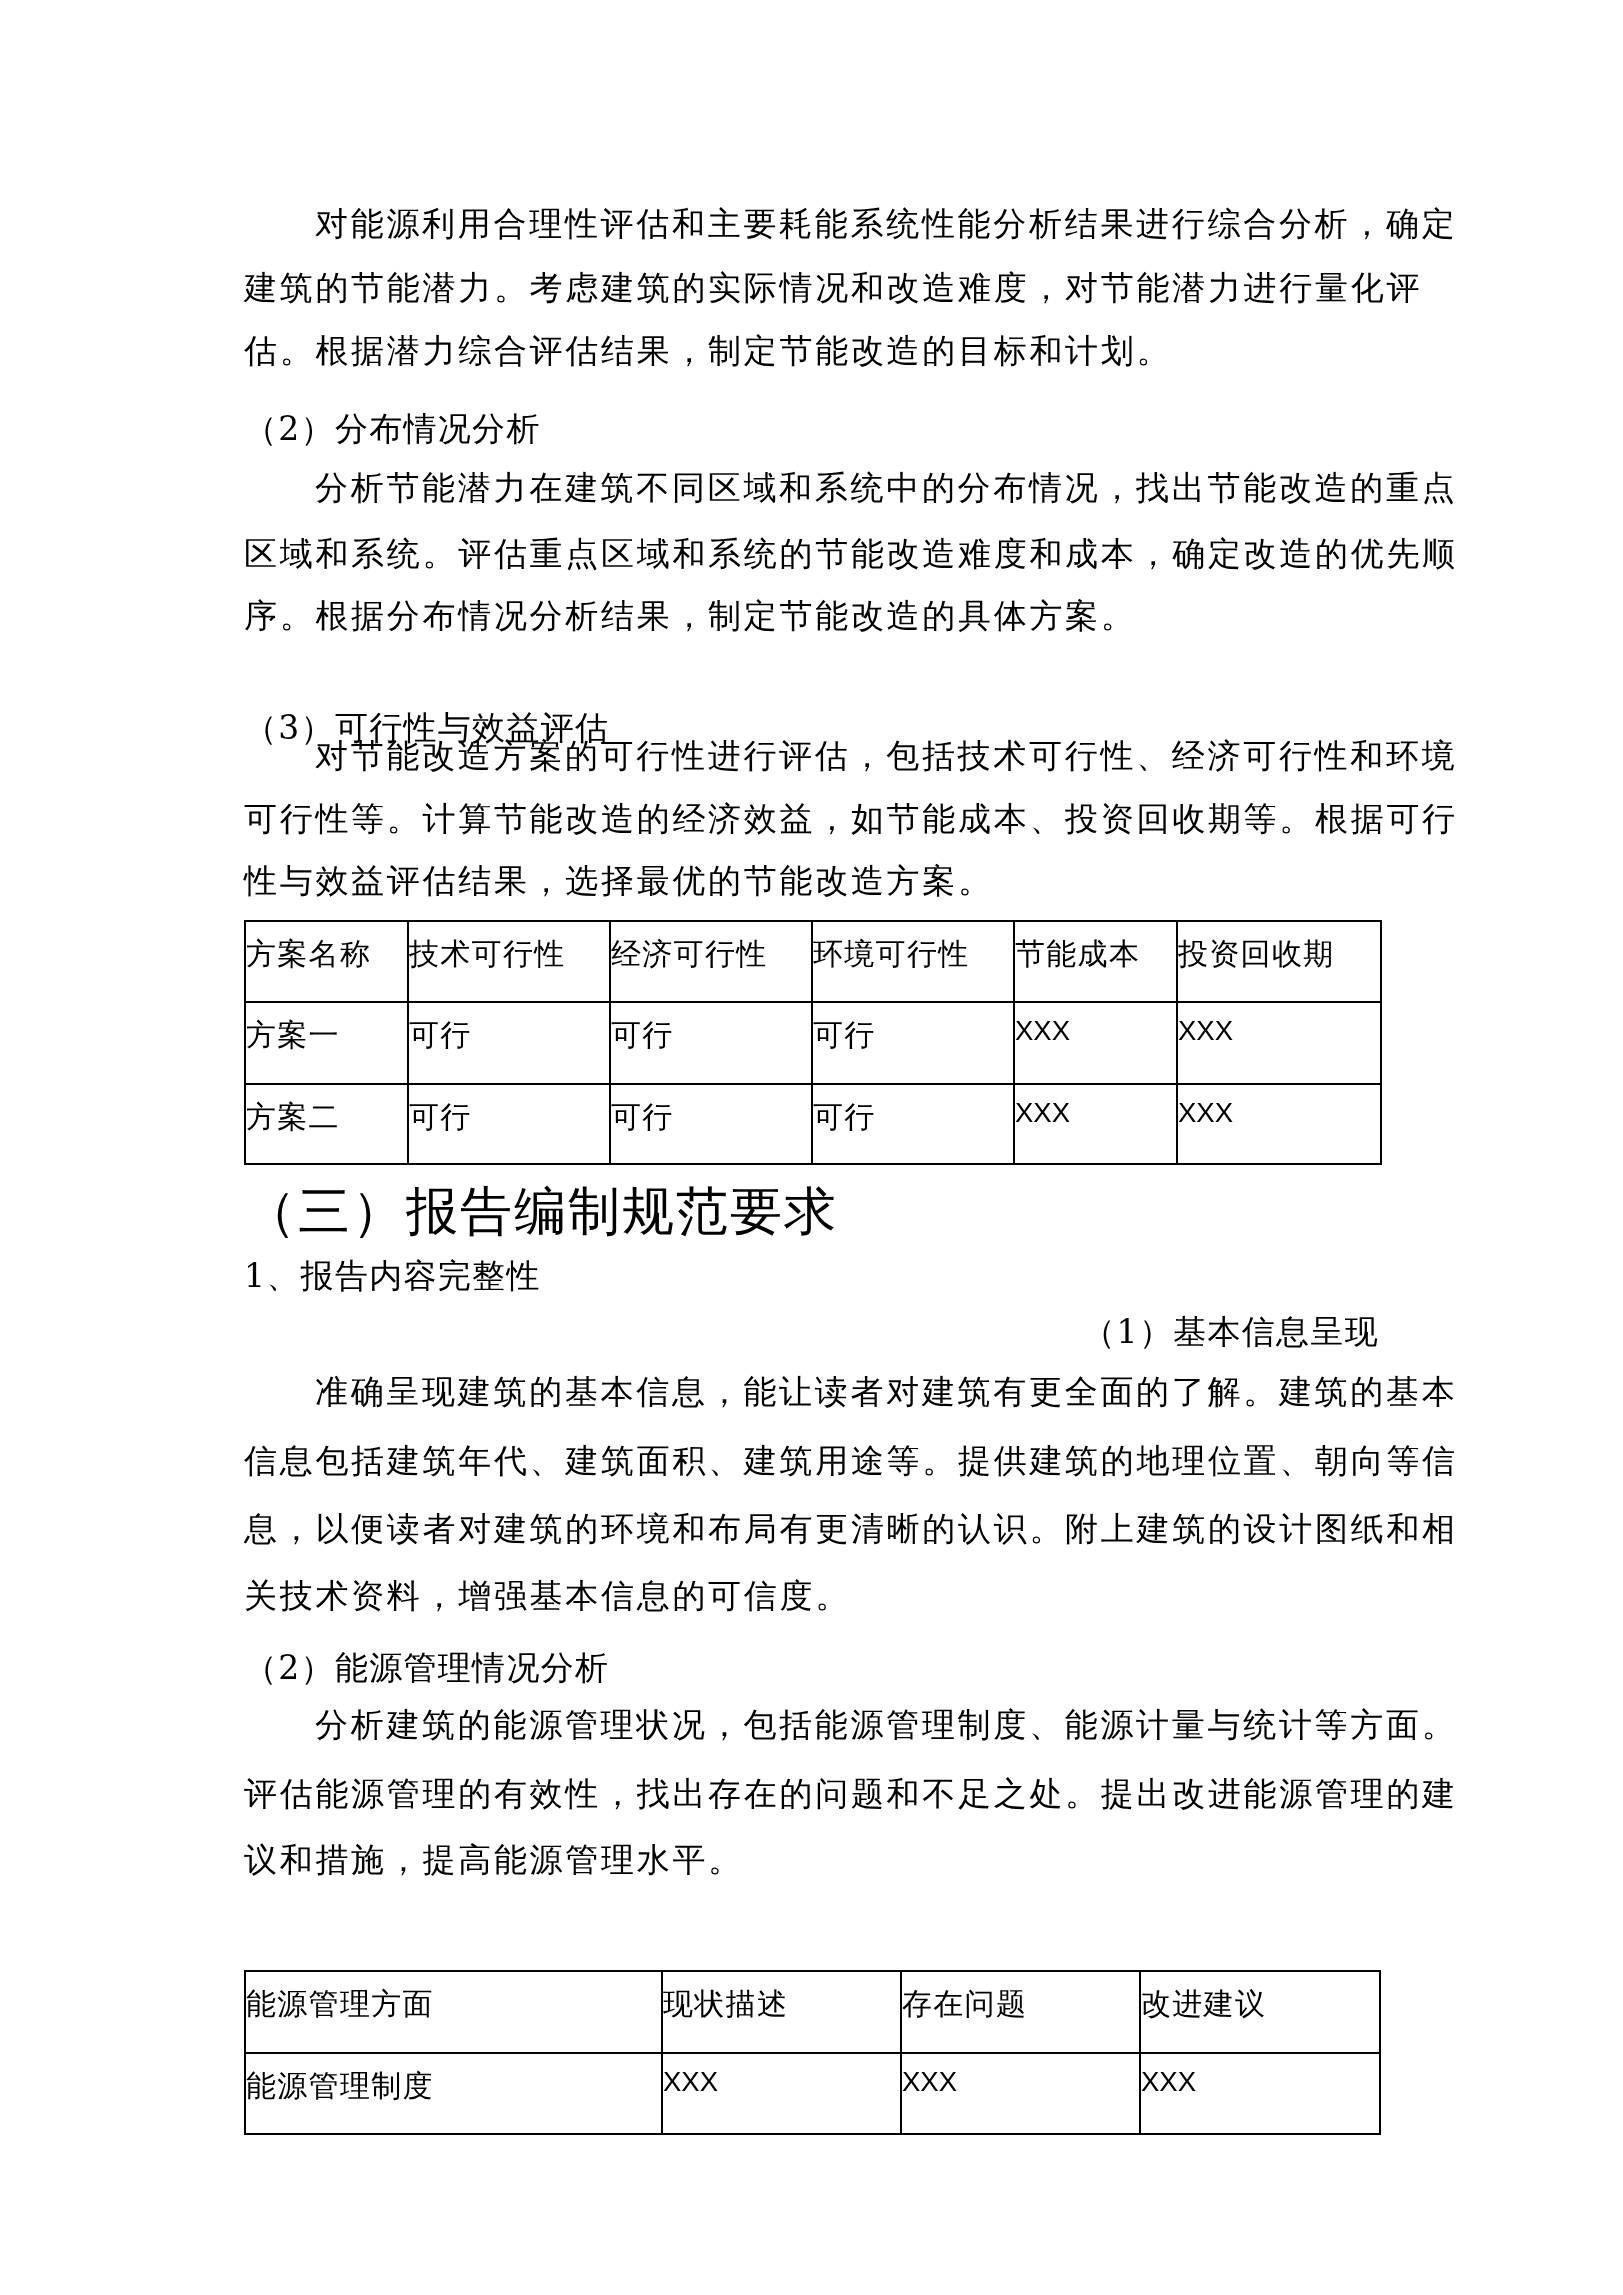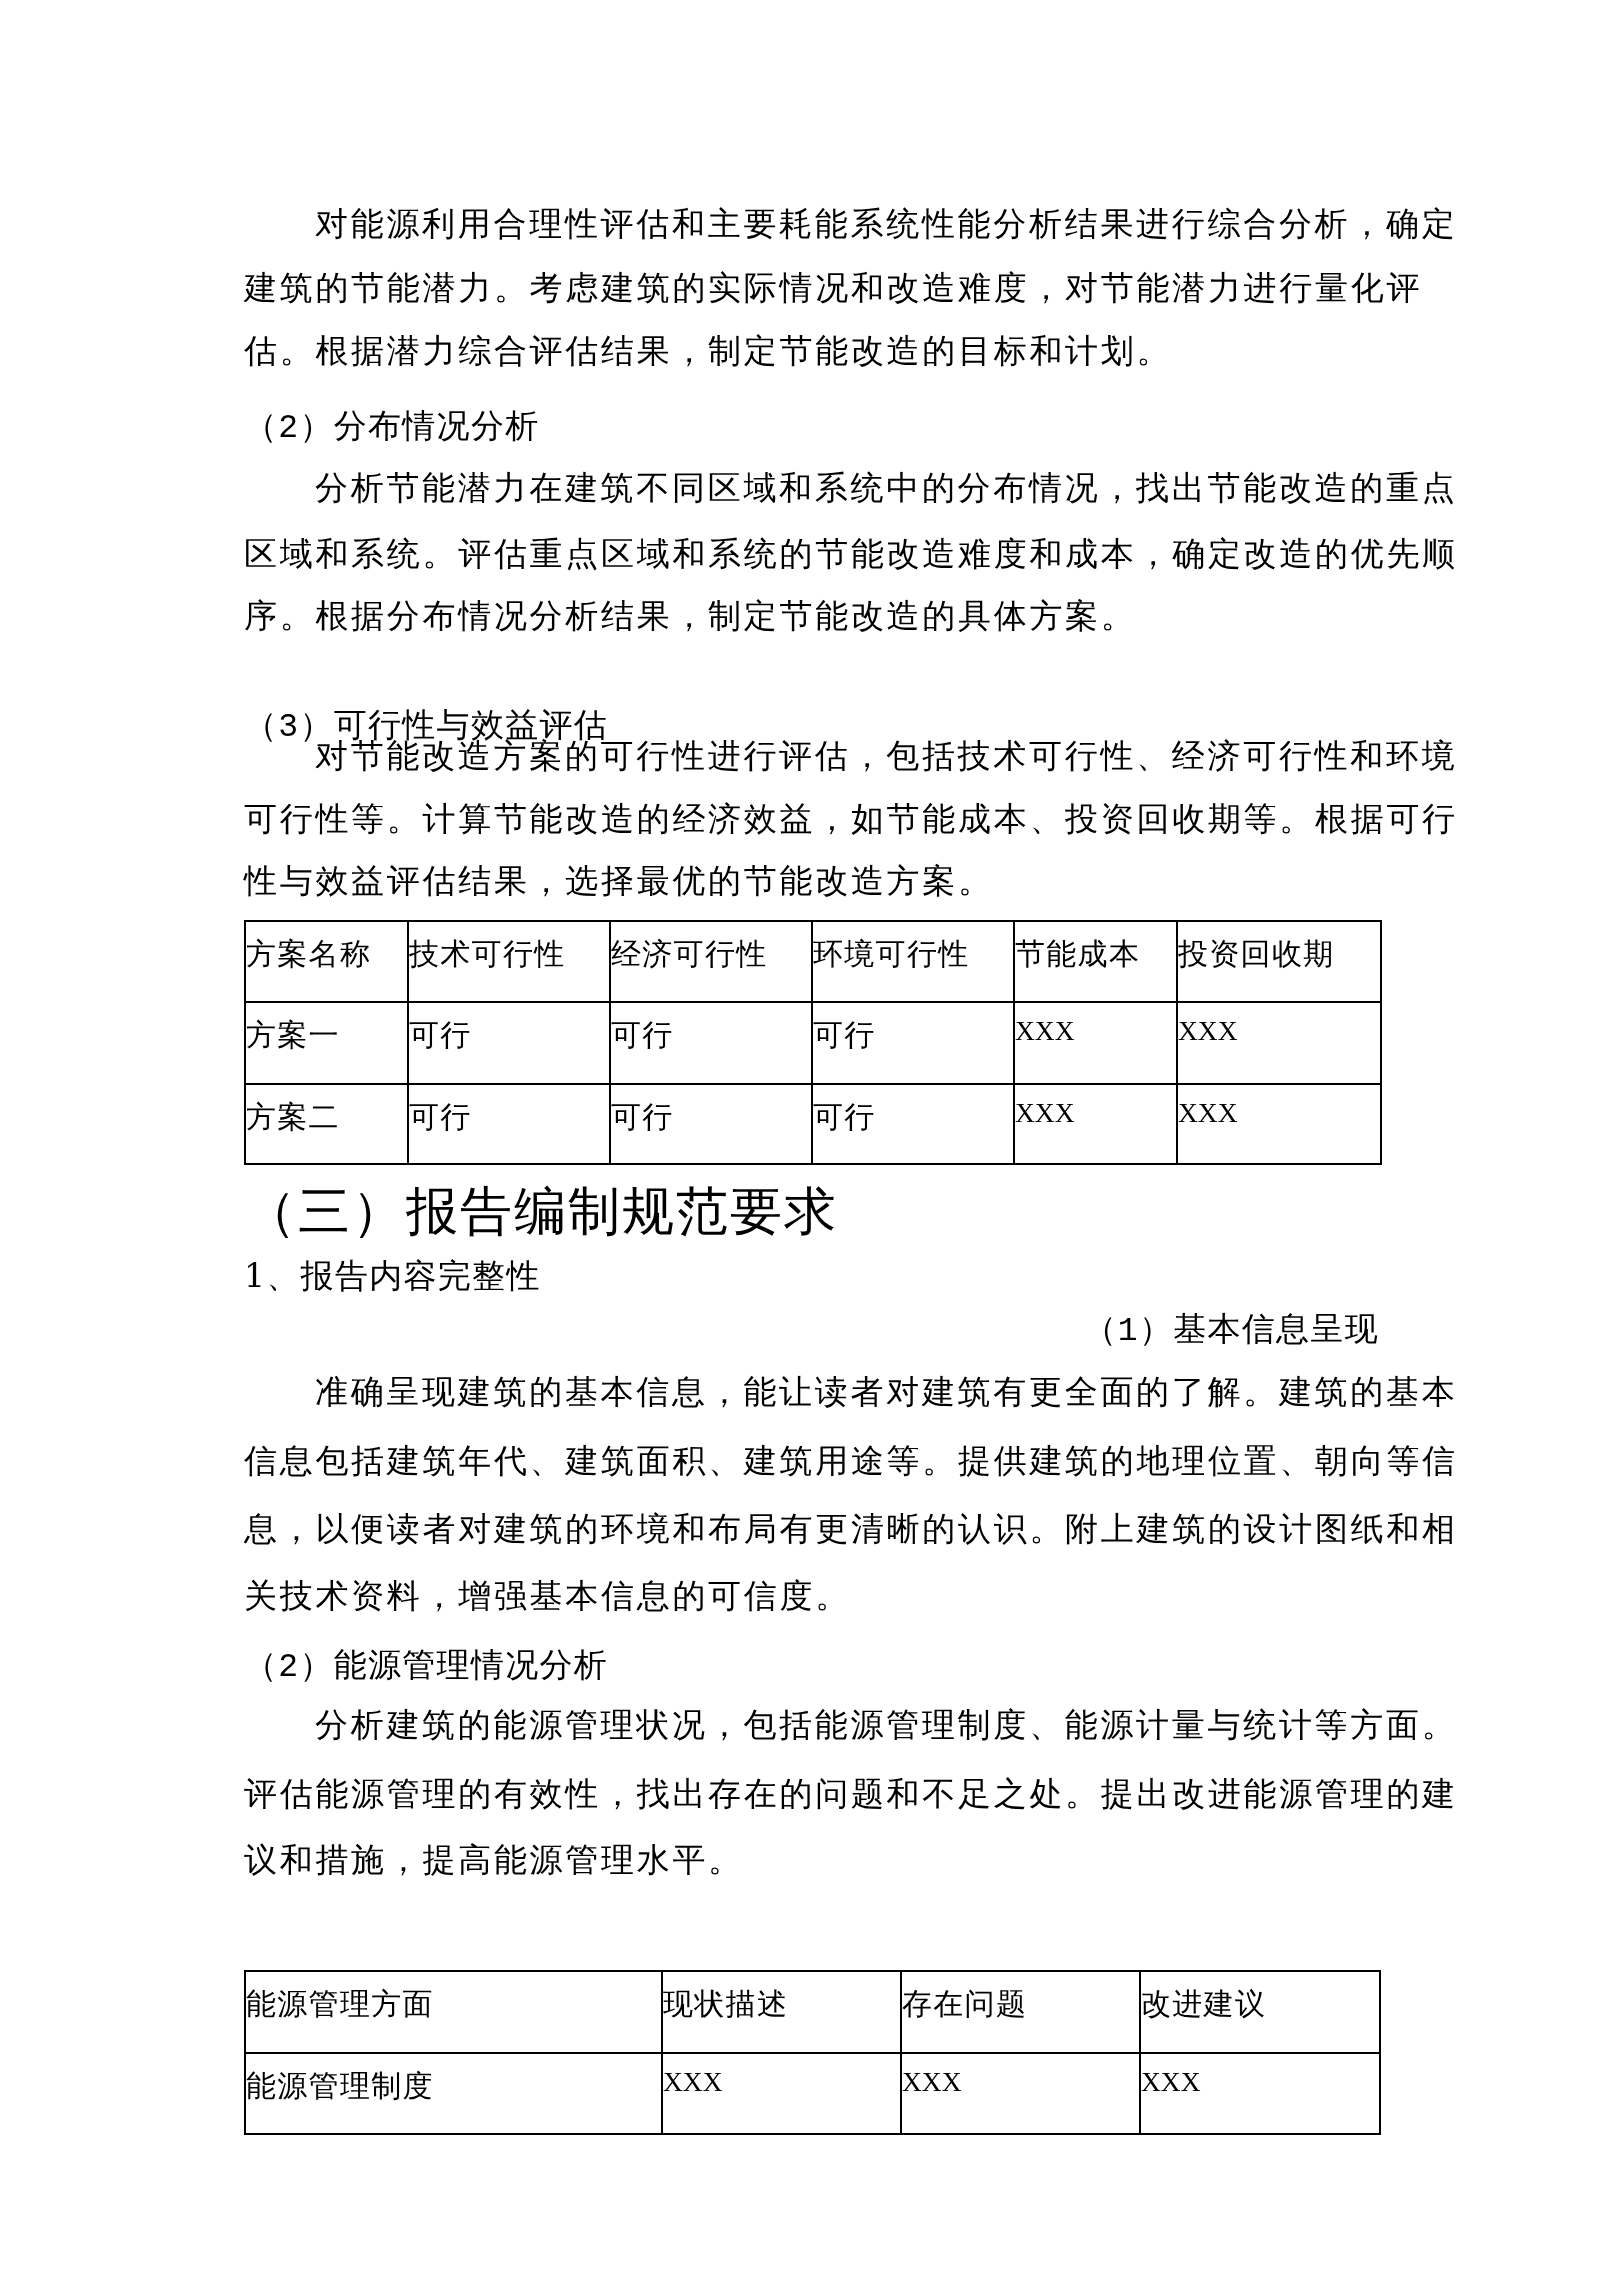--- a/index.html
+++ b/index.html
@@ -1,27 +1,27 @@
 <!DOCTYPE html>
 <html style="font-size:10.5px"><head>
 <meta charset="utf-8">
 <style>
   html, body { margin: 0; padding: 0; background: #ffffff; }
   body { width: 1623px; height: 2295px; position: relative; overflow: hidden;
          font-family: "DejaVu Serif", "Liberation Serif", serif; color: #000000; }
   .line { position: absolute; left: 244px; width: 1135px; height: 39px; line-height: 39px;
           font-size: 33px; white-space: nowrap; overflow: visible; letter-spacing: 2.7px; }
   .indent { padding-left: 71px; width: 1064px; }
-  .sub { left: 244px; font-family: Liberation Mono, monospace; }
+  .sub { left: 244px; }
   .h3 { font-size: 52px; height: 46px; line-height: 46px; letter-spacing: 2px; }
   table.t { position: absolute; left: 244px; border-collapse: collapse; table-layout: fixed;
             font-size: 30px; }
   table.t td { border: 2px solid #000; text-align: left; vertical-align: top; padding: 11.8px 0 0 0;
                white-space: nowrap; letter-spacing: 1.3px; }
-  table.t td.num { font-family: Liberation Serif, serif; letter-spacing: 0; font-size: 27.5px; }
+  table.t td.num { font-family: Liberation Sans, sans-serif; letter-spacing: 0; font-size: 27.5px; }
 </style>
 </head>
 <body>
 
 <div class="line indent" style="top:204px">对能源利用合理性评估和主要耗能系统性能分析结果进行综合分析，确定</div>
 <div class="line" style="top:268px">建筑的节能潜力。考虑建筑的实际情况和改造难度，对节能潜力进行量化评</div>
 <div class="line" style="top:331px">估。根据潜力综合评估结果，制定节能改造的目标和计划。</div>
 
 <div class="line sub" style="top:409px; letter-spacing:1.3px;">（2）分布情况分析</div>
 

